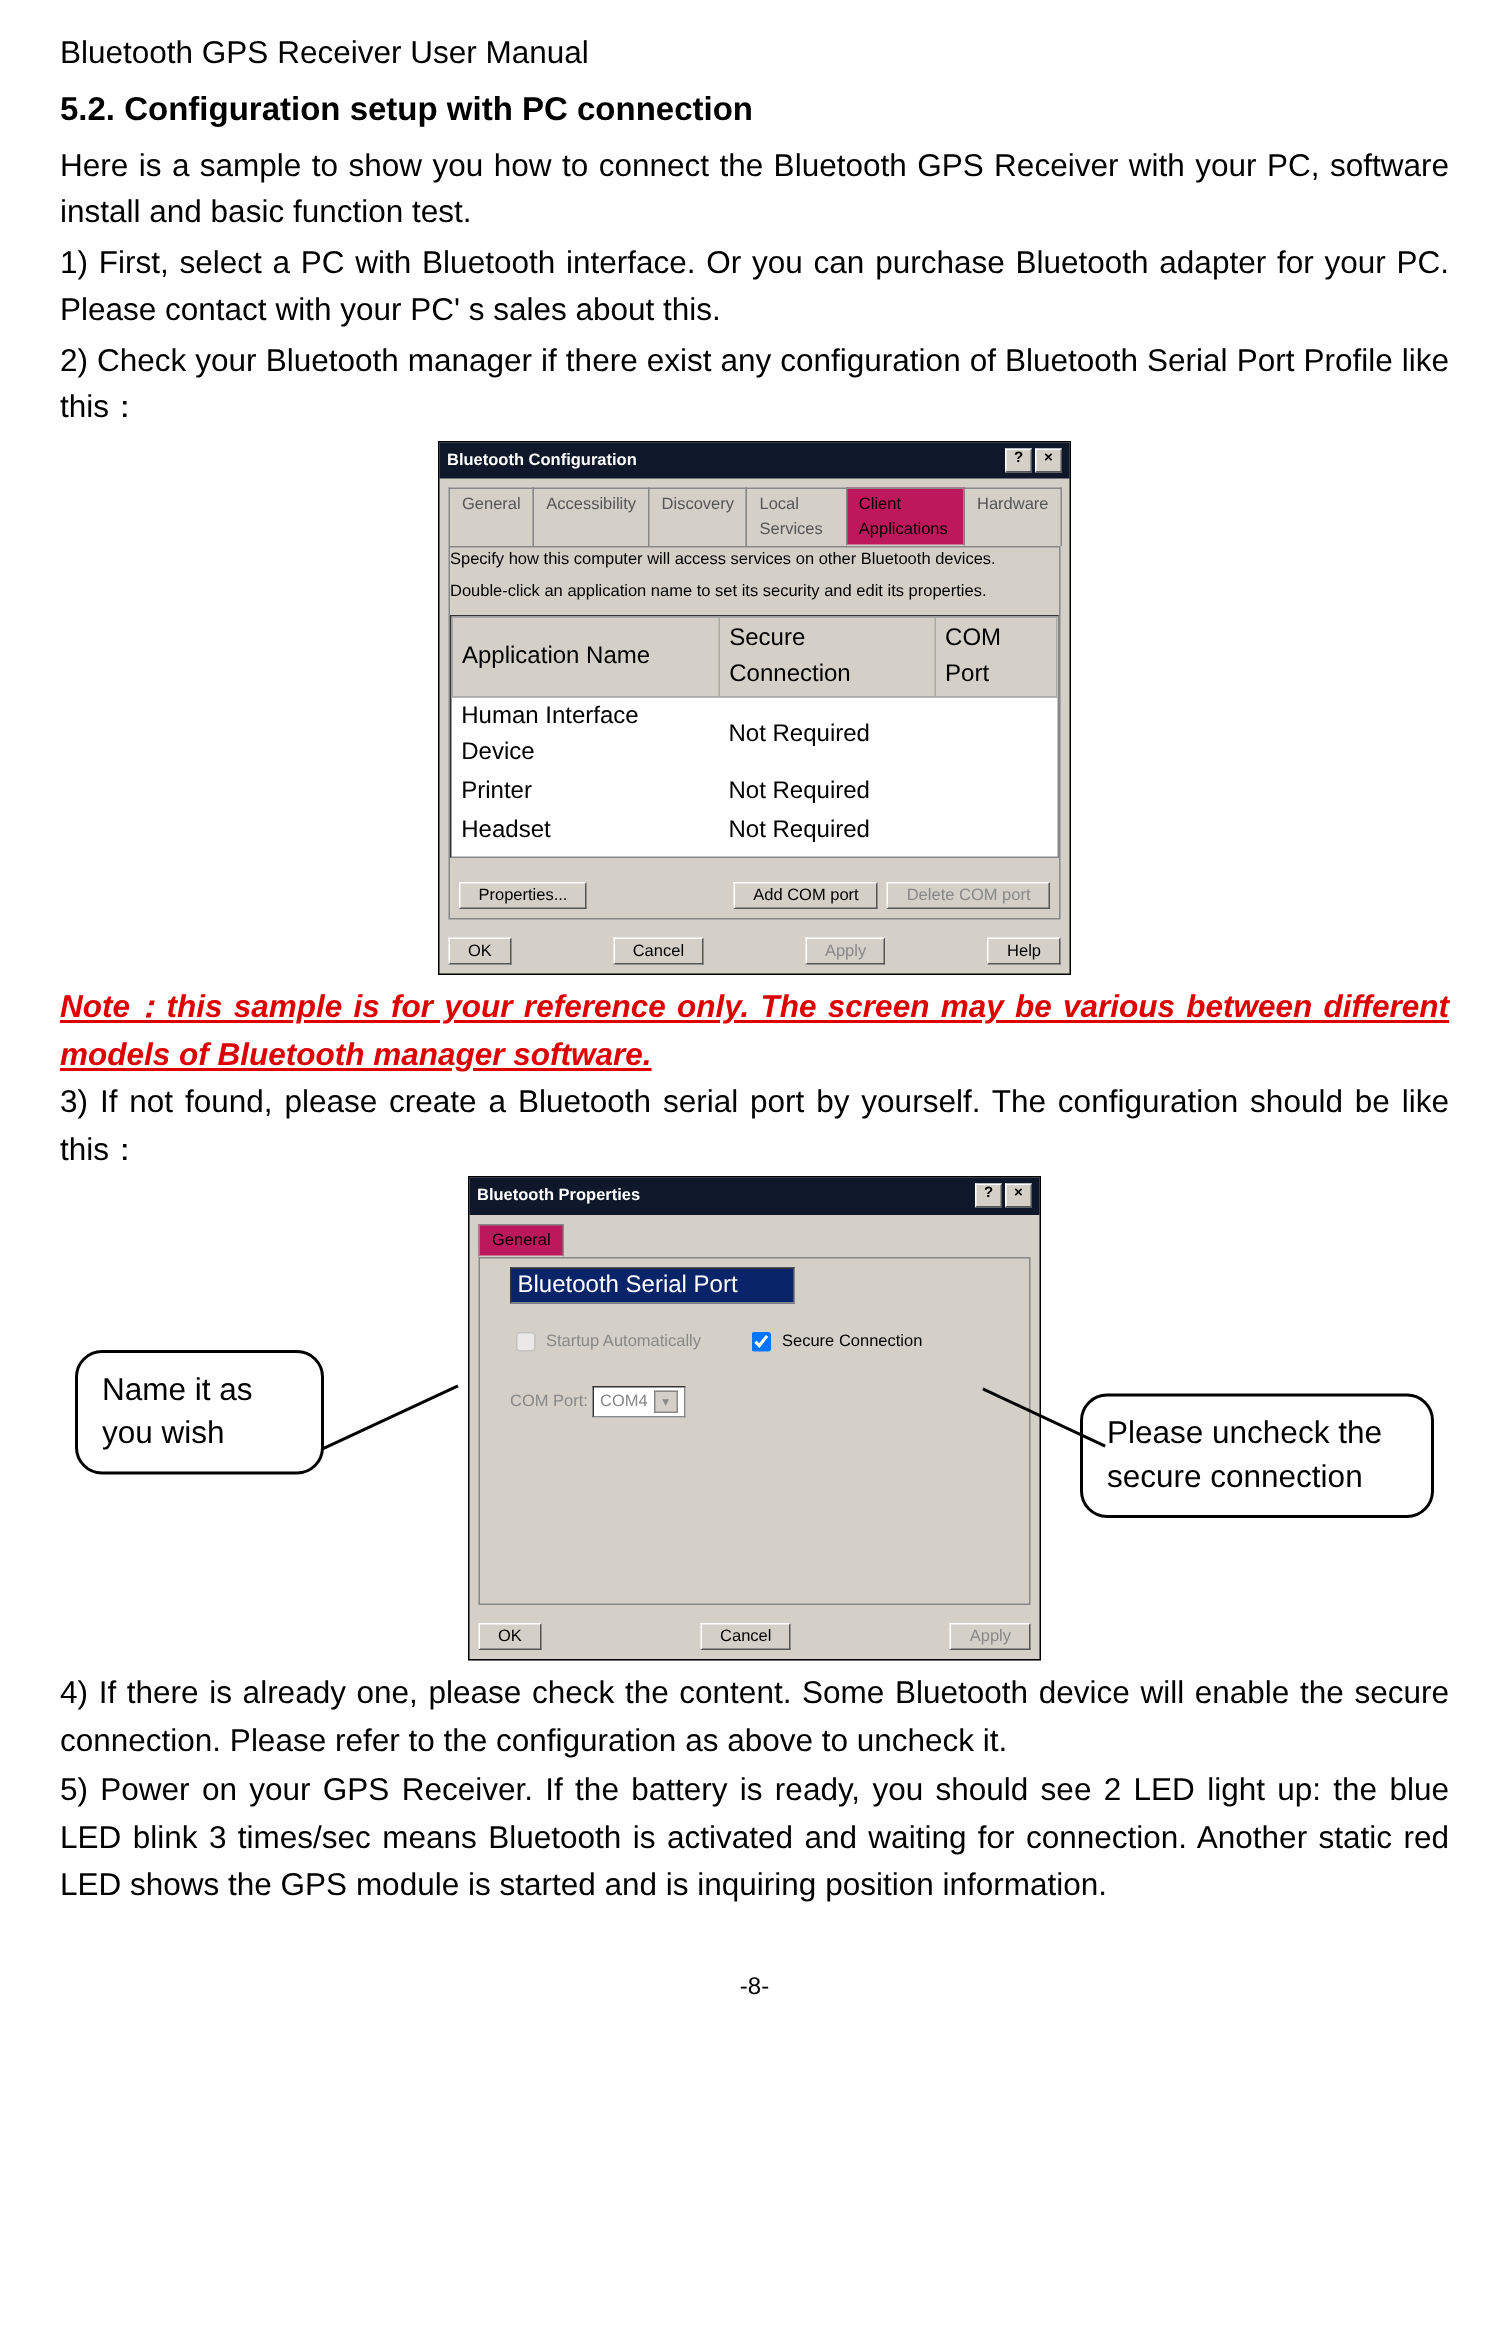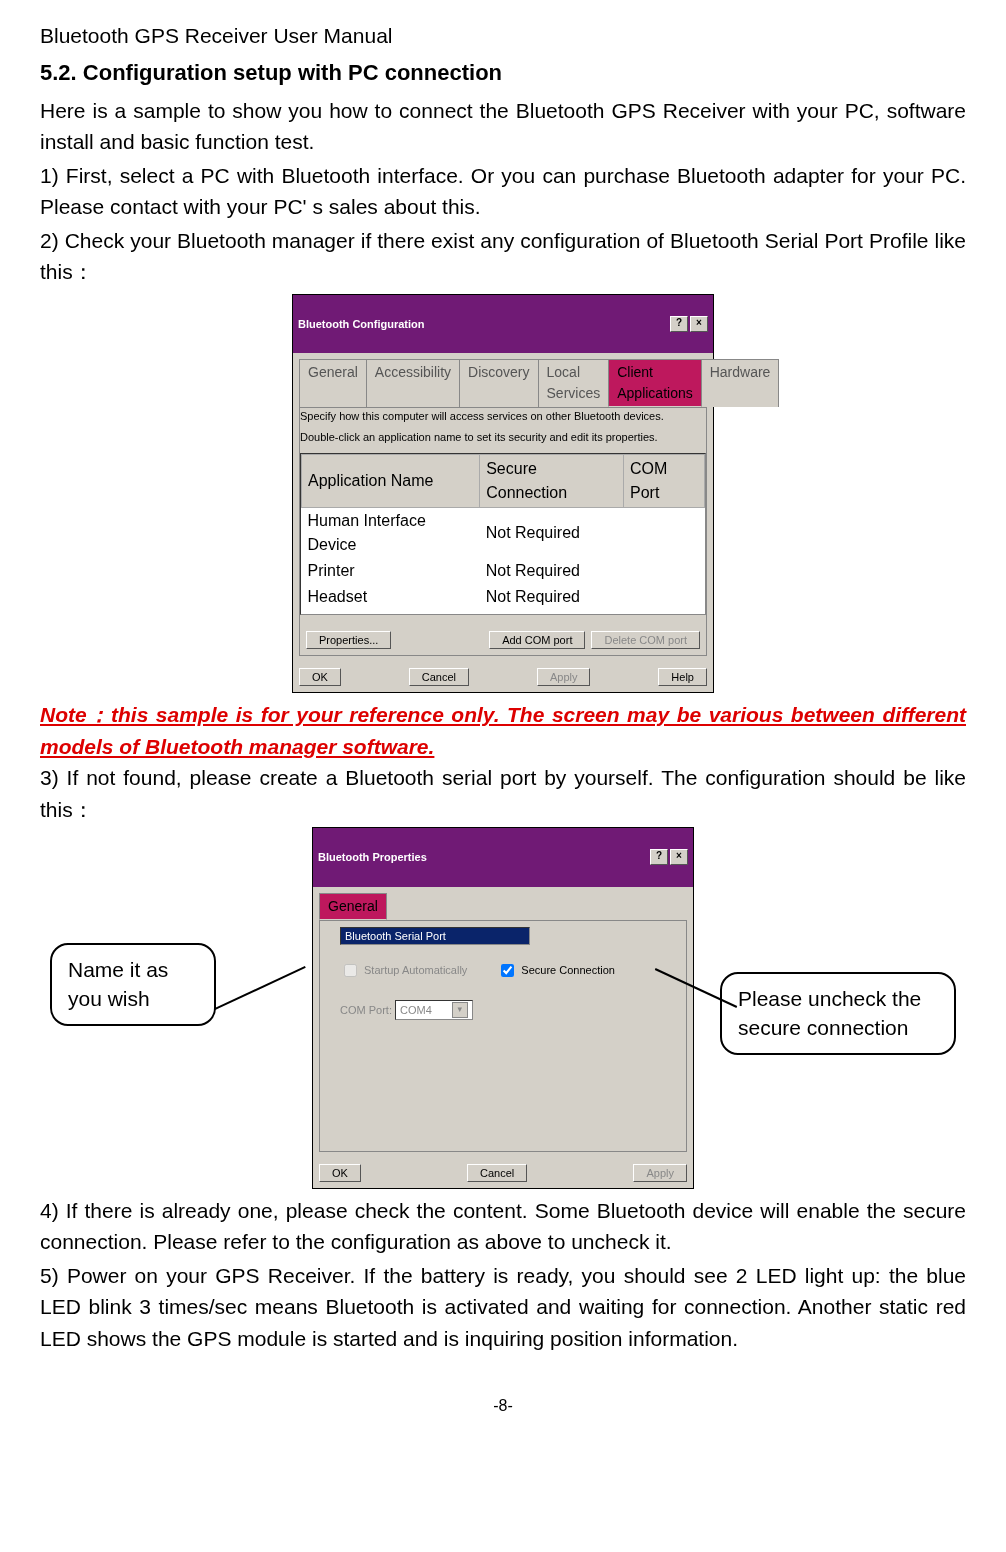--- a/index.html
+++ b/index.html
@@ -41,23 +41,23 @@
   }
   .win-dialog {
     display: inline-block;
     background: #d4d0c8;
     border: 1px solid #000;
     text-align: left;
     font-family: Tahoma, Arial, sans-serif;
     font-size: 11px;
   }
   .titlebar {
-    background: #701a75;
+    background: #0f172a;
     color: #fff;
-    padding: 21px 5px;
+    padding: 4px 5px;
     font-weight: bold;
     display: flex;
     justify-content: space-between;
     align-items: center;
   }
   .titlebar-buttons {
     display: flex;
     gap: 2px;
   }
   .tb-btn {
@@ -69,21 +69,21 @@
     border-bottom-color: #555;
     font-size: 10px;
     line-height: 12px;
     text-align: center;
     color: #000;
   }
   .tabs {
     display: flex;
     padding: 6px 6px 0 6px;
     gap: 0;
-    font-size: 14px;
+    font-size: 11px;
   }
   .tab {
     padding: 2px 8px;
     background: #d4d0c8;
     border: 1px solid #888;
     border-bottom: none;
     margin-right: -1px;
     color: #555;
   }
   .tab.active {
@@ -142,21 +142,21 @@
   .button-row.inner {
     margin-top: 10px;
     justify-content: space-between;
   }
   .input-text {
     background: #0a246a;
     color: #fff;
     border: 1px inset #888;
     padding: 2px 4px;
     width: 180px;
-    font-size: 11px;
+    font-size: 16px;
   }
   .checkbox-label {
     display: inline-flex;
     align-items: center;
     gap: 4px;
     color: #888;
   }
   .checkbox-label.enabled {
     color: #000;
   }
@@ -166,21 +166,21 @@
     gap: 30px;
     margin: 16px 0 20px 20px;
   }
   .select-box {
     border: 1px inset #888;
     background: #fff;
     padding: 1px 4px;
     font-size: 11px;
     display: inline-flex;
     align-items: center;
-    gap: 20px;
+    gap: 4px;
     color: #888;
   }
   .select-arrow {
     background: #d4d0c8;
     border: 1px solid #888;
     width: 14px;
     text-align: center;
     font-size: 9px;
   }
   .callout-container {

